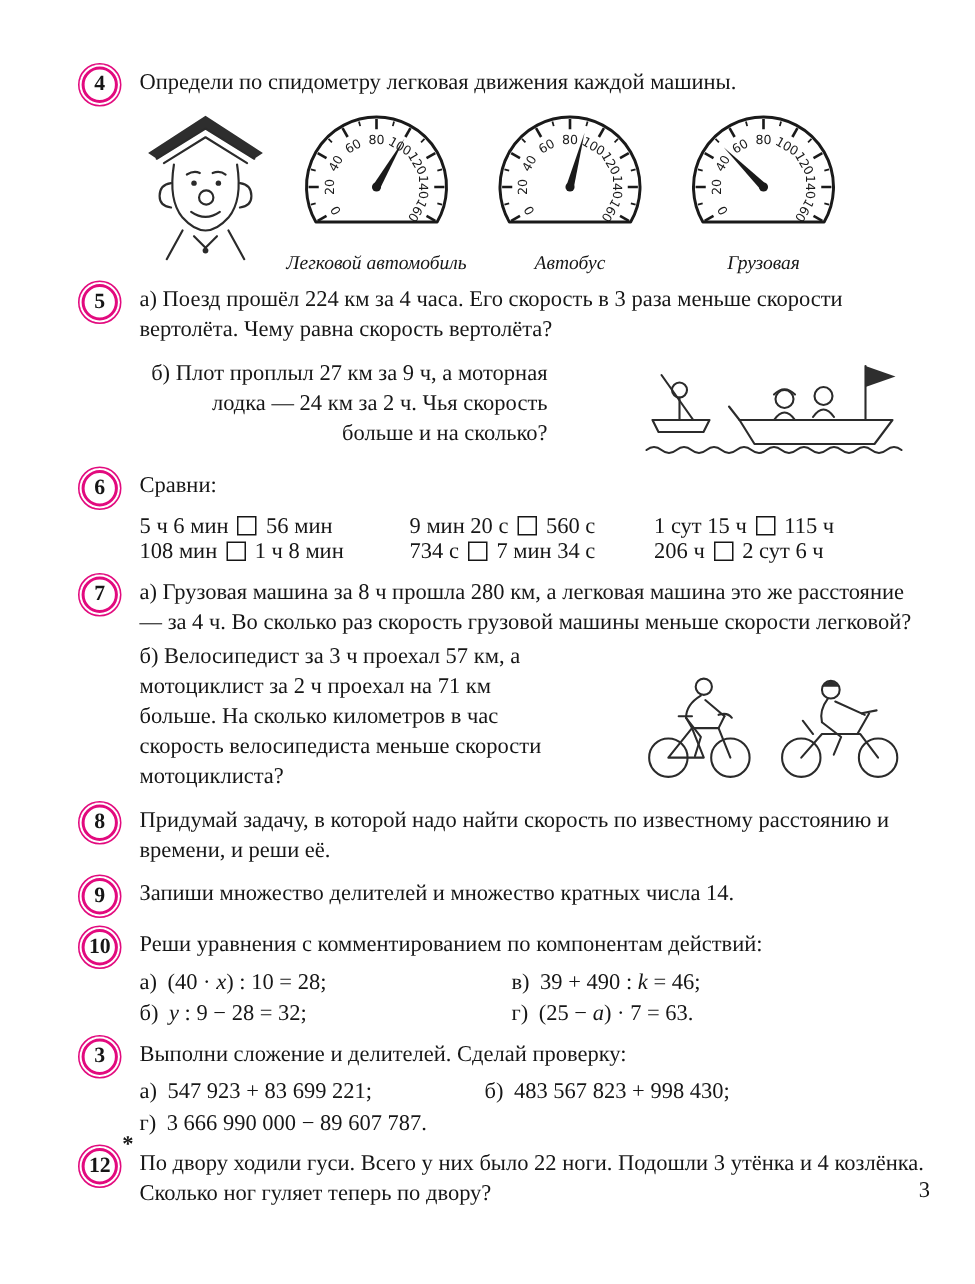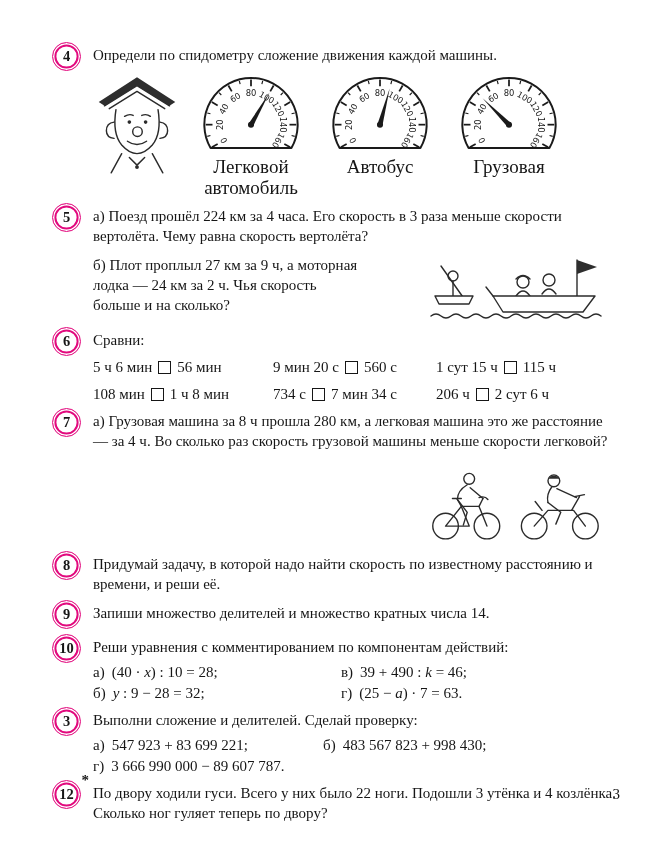--- a/index.html
+++ b/index.html
@@ -25,24 +25,24 @@
   .row{ display:flex; align-items:center; }
   .narrow{ max-width:272px; }
   .illus{ margin-left:auto; margin-right:6px; }
   .illus svg{ display:block; }
 
   
   .speedo-row{ display:flex; align-items:flex-start; gap:7px; margin-top:5px; }
   .prof-box{ width:90px; flex:0 0 auto; }
   .gauge-box{ width:122px; text-align:center; flex:0 0 auto; }
   .gauge{ width:120px; height:84px; display:block; margin:0 auto; }
-  .gauge-label{ font-size:19px; line-height:1.12; margin-top:1px; }
+  .gauge-label{ font-size:13px; line-height:1.12; margin-top:13px;font-style:italic; }
 
   
-  .cmp-grid{ display:grid; grid-template-columns:180px 163px auto; row-gap:10px; margin-top:8px; }
+  .cmp-grid{ display:grid; grid-template-columns:180px 163px auto; margin-top:8px; }
   .cmp{ white-space:nowrap; font-size:15px; }
   .cmp-box{
     display:inline-block; width:13px; height:13px; border:1.2px solid var(--ink);
     margin:0 6px; vertical-align:-1.5px; background:#fff;
   }
 
   
   .eq-grid{ display:grid; grid-template-columns:248px auto; row-gap:4px; margin-top:6px; }
   .sum-grid{ grid-template-columns:230px auto; }
   .eq{ white-space:nowrap; font-size:15px; }
@@ -52,21 +52,21 @@
 </head>
 <body>
 
 <div class="page">
 
   <section class="problem">
     <div class="pnum">
       <span>4</span>
     </div>
     <div class="pcontent">
-      <p class="ptext">Определи по спидометру сложение движения каждой машины.</p>
+      <p class="ptext">Определи по спидометру легковая движения каждой машины.</p>
       <div class="speedo-row">
         <div class="prof-box">
           <svg viewBox="0 0 92 110" width="88" height="106">
             <g stroke="#2b2b2b" stroke-width="1.5" fill="none" stroke-linecap="round" stroke-linejoin="round">
               <path d="M46 6 L6 32 L12 36 L46 15 L80 36 L86 32 Z" fill="#2e2e2e" stroke="none"></path>
               <path d="M12 36 L46 15 L80 36"></path>
               <path d="M17 39 L46 21 L75 39"></path>
               <path d="M24 40 q-4 25 6 37 q8 9 16 9 q8 0 16 -9 q10 -12 6 -37"></path>
               <path d="M22 53 q-8 1 -8 9 q0 7 8 8"></path>
               <path d="M70 53 q8 1 8 9 q0 7 -8 8"></path>
@@ -187,21 +187,21 @@
       </div>
     </div>
   </section>
 
   <section class="problem">
     <div class="pnum">
       <span>5</span>
     </div>
     <div class="pcontent">
       <p class="ptext">а) Поезд прошёл 224 км за 4 часа. Его скорость в 3 раза меньше скорости вертолёта. Чему равна скорость вертолёта?</p>
-      <div class="row" style="margin-top:3px;">
+      <div class="row" style="margin-top:3px;text-align:right;">
         <p class="ptext narrow">б) Плот проплыл 27 км за 9 ч, а моторная лодка — 24 км за 2 ч. Чья скорость больше и на сколько?</p>
         <div class="illus">
           <svg viewBox="0 0 182 72" width="184" height="72">
             <g stroke="#2b2b2b" stroke-width="1.4" fill="none" stroke-linecap="round" stroke-linejoin="round">
               <line x1="150" y1="46" x2="150" y2="10"></line>
               <path d="M150 10 L170 17 L150 24 Z" fill="#2e2e2e" stroke="none"></path>
               <circle cx="96" cy="32" r="6"></circle>
               <path d="M89 29 q7 -7 14 0"></path>
               <path d="M89 46 q7 -10 14 0"></path>
               <circle cx="122" cy="30" r="6"></circle>
@@ -237,20 +237,21 @@
     </div>
   </section>
 
   <section class="problem">
     <div class="pnum">
       <span>7</span>
     </div>
     <div class="pcontent">
       <p class="ptext">а) Грузовая машина за 8 ч прошла 280 км, а легковая машина это же расстояние — за 4 ч. Во сколько раз скорость грузовой машины меньше скорости легковой?</p>
       <div class="row" style="margin-top:3px;">
+        <p class="ptext narrow">б) Велосипедист за 3 ч проехал 57 км, а мотоциклист за 2 ч проехал на 71 км больше. На сколько километров в час скорость велосипедиста меньше скорости мотоциклиста?</p>
         <div class="illus">
           <svg viewBox="0 0 195 92" width="192" height="91">
             <g stroke="#2b2b2b" stroke-width="1.4" fill="none" stroke-linecap="round" stroke-linejoin="round">
               <circle cx="28" cy="72" r="13"></circle>
               <circle cx="70" cy="72" r="13"></circle>
               <path d="M28 72 L44 52 L62 52 L70 72 M44 52 L52 72 L28 72"></path>
               <line x1="62" y1="52" x2="66" y2="44"></line>
               <path d="M62 43 q6 -2 9 2"></path>
               <line x1="44" y1="52" x2="40" y2="45"></line>
               <line x1="35" y1="44" x2="44" y2="44"></line>

